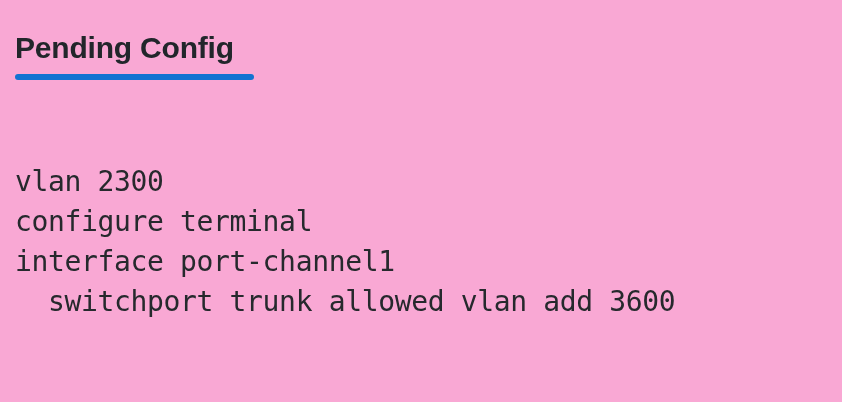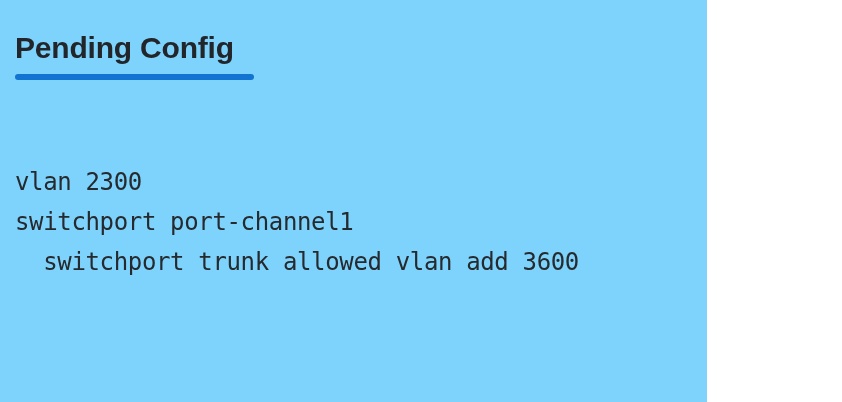--- a/index.html
+++ b/index.html
@@ -9,23 +9,23 @@
   body {
     width: 842px;
     height: 402px;
     background: #ffffff;
     font-family: "Liberation Sans", sans-serif;
     -webkit-font-smoothing: antialiased;
     overflow: hidden;
   }
   .page {
     position: relative;
-    width: 707px;
+    width: 842px;
     height: 402px;
-    background: #7dd3fc;
+    background: #f9a8d4;
     box-sizing: border-box;
   }
   .panel-header {
     position: absolute;
     left: 15px;
     top: 28px;
     width: 760px;
   }
   .panel-title {
     font-family: "Liberation Sans", sans-serif;
@@ -46,21 +46,21 @@
     border-radius: 3px;
   }
   .config-block {
     position: absolute;
     left: 15px;
     top: 162px;
     width: 800px;
     margin: 0;
     padding: 0;
     font-family: "DejaVu Sans Mono", "Liberation Mono", monospace;
-    font-size: 24px;
+    font-size: 28px;
     line-height: 40px;
     color: #26292d;
     white-space: pre;
     letter-spacing: -0.35px;
   }
   .config-line {
     display: block;
     white-space: pre;
     min-height: 40px;
   }
@@ -68,15 +68,15 @@
 </head>
 <body>
 
 <div class="page">
 
   <div class="panel-header">
     <h1 class="panel-title">Pending Config</h1>
     <div class="title-underline"></div>
   </div>
 
-  <pre class="config-block"><span class="config-line">vlan 2300</span><span class="config-line">switchport port-channel1</span><span class="config-line">  switchport trunk allowed vlan add 3600</span></pre>
+  <pre class="config-block"><span class="config-line">vlan 2300</span><span class="config-line">configure terminal</span><span class="config-line">interface port-channel1</span><span class="config-line">  switchport trunk allowed vlan add 3600</span></pre>
 
 </div>
 
 </body></html>

